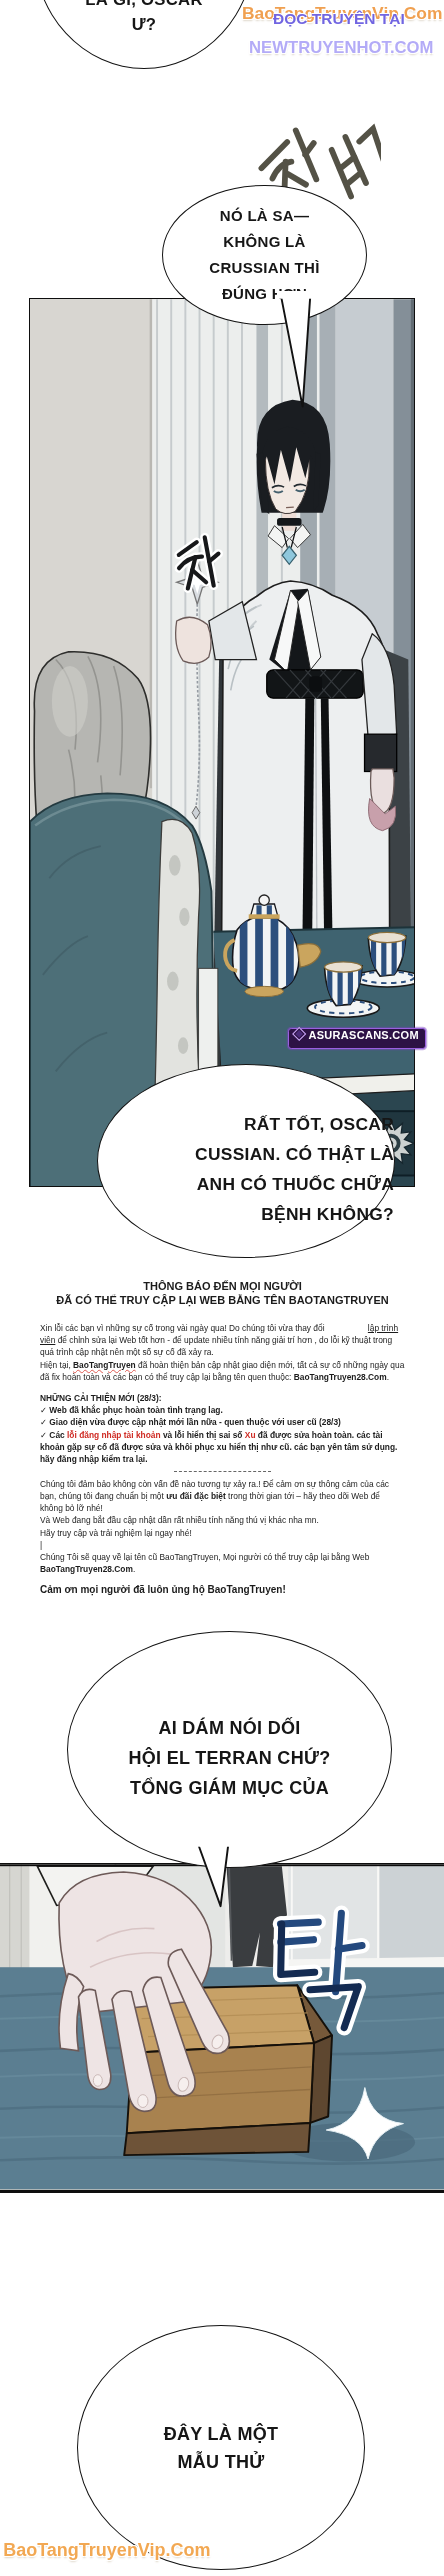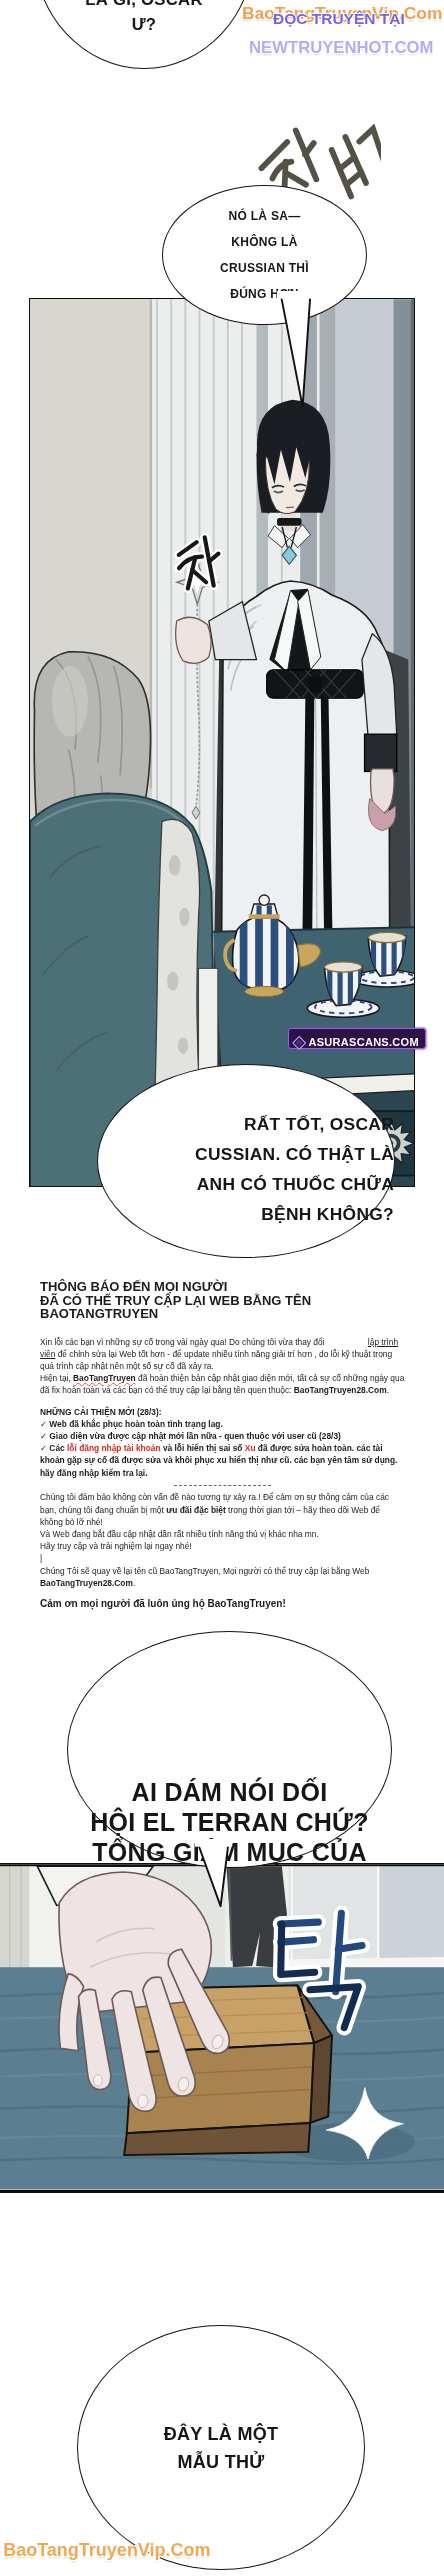--- a/index.html
+++ b/index.html
@@ -5,51 +5,51 @@
   html,body{margin:0;padding:0;background:#ffffff;}
   .page{position:relative;width:444px;height:2576px;margin:0 auto;background:#fff;overflow:hidden;
         font-family:"Liberation Sans","DejaVu Sans",sans-serif;}
   
   .bubble{position:absolute;background:#fff;border:1.9px solid #131313;border-radius:50%;
           display:flex;flex-direction:column;align-items:center;justify-content:center;
           text-align:center;font-weight:bold;color:#161616;z-index:5;letter-spacing:0.3px;}
   .b1{left:33px;top:-173px;width:220px;height:240px;display:block;font-size:16.7px;}
   .b1 .l1{position:absolute;top:162px;left:0;width:100%;text-align:center;}
   .b1 .l2{position:absolute;top:187px;left:0;width:100%;text-align:center;}
-  .b2{left:162px;top:185px;width:203px;height:138px;font-size:12px;line-height:26px;}
+  .b2{left:162px;top:185px;width:203px;height:138px;font-size:15px;line-height:26px;}
   .b3{left:97px;top:1064px;width:298px;height:194px;font-size:17.4px;line-height:30px;padding-top:16.7px;box-sizing:border-box;align-items:flex-end;}
-  .b4{left:67px;top:1631px;width:325px;height:237px;font-size:25px;line-height:30px;justify-content:flex-end;padding-top:16.7px;box-sizing:border-box;}
+  .b4{left:67px;top:1631px;width:325px;height:237px;font-size:18px;line-height:30px;justify-content:center;padding-top:16.7px;box-sizing:border-box;}
   .b5{left:77px;top:2325px;width:286px;height:243px;font-size:18px;line-height:28px;}
   .tail{position:absolute;z-index:6;}
   
   .wm{position:absolute;font-weight:bold;white-space:nowrap;z-index:7;
       text-shadow:-1.3px -1.3px 0 #fff,1.3px -1.3px 0 #fff,-1.3px 1.3px 0 #fff,1.3px 1.3px 0 #fff,0 1.9px 1.9px rgba(120,90,40,.25);}
   .wm-orange{left:242px;top:2.6px;font-size:17.4px;color:#f0a050;}
   .wm-purple{left:273px;top:9.7px;font-size:15.5px;color:rgba(101,88,222,.92);z-index:8;
       text-shadow:-0.6px -0.6px 0 #fff,0.6px -0.6px 0 #fff,-0.6px 0.6px 0 #fff,0.6px 0.6px 0 #fff;}
   .wm-peri{left:249px;top:26.4px;font-size:16.7px;color:#b3abf7;z-index:7;margin-top:12px;}
   .wm-bottom{left:3.2px;top:2540px;font-size:18px;color:#f2a853;z-index:8;}
   
   .panel{position:absolute;border:1.9px solid #0e0e0e;box-sizing:border-box;overflow:hidden;background:#e8e8e6;z-index:1;}
   .panel1{left:29px;top:298px;width:386px;height:889px;}
   .panel2{left:0;top:1863px;width:444px;height:330px;border-left:none;border-right:none;}
   .panel svg{position:absolute;left:0;top:0;}
   
-  .badge{position:absolute;left:288px;top:1028px;height:19.3px;z-index:3;display:flex;align-items:flex-end;gap:4.5px;
+  .badge{position:absolute;left:288px;top:1028px;height:19.3px;z-index:3;display:flex;align-items:flex-start;gap:4.5px;
          padding:0 5.8px 0 4.5px;background:#2d1245;border:1.9px solid #9a5fe0;border-radius:3.2px;
          box-shadow:0 0 0 1.3px rgba(122,69,192,.45);color:#fff;font-weight:bold;font-size:11px;letter-spacing:0.3px;white-space:nowrap;}
   .badge .diamond{width:8.4px;height:8.4px;background:#4a2a78;border:1.3px solid #c9a6f0;transform:rotate(45deg);flex:none;
          box-shadow:inset 0 0 0 1.3px #2d1245;}
   
   .sfx{position:absolute;z-index:4;}
   
   .ann{position:absolute;left:40px;top:1280px;width:365px;z-index:2;color:#1c1c1c;
        font-size:8.4px;line-height:12.2px;}
   .ann p{margin:0;}
-  .ann .t1,.ann .t2{font-weight:bold;font-size:13px;line-height:13.5px;}
+  .ann .t1,.ann .t2{text-align:center;font-weight:bold;font-size:11px;line-height:13.5px;}
   .ann .t2{margin-bottom:15px;}
   .ann .bold{font-weight:bold;margin-top:28px;}
   .ann .u{text-decoration:underline;margin-left:41px;}
   .ann .wavy{font-weight:bold;text-decoration:underline;text-decoration-style:wavy;text-decoration-color:#e05a52;text-decoration-thickness:0.6px;text-underline-offset:1.3px;}
   .ann .red{color:#cf2b24;}
   .ann .impt{font-weight:bold;margin-top:9px;}
   .ann .imp{font-weight:bold;}
   .ann .sep{width:97px;border-top:1.3px dashed #666;margin:5.8px auto 5.8px auto;}
   .ann .thanks{text-align:left;font-weight:bold;font-size:10px;margin-top:9px;}
 </style>

